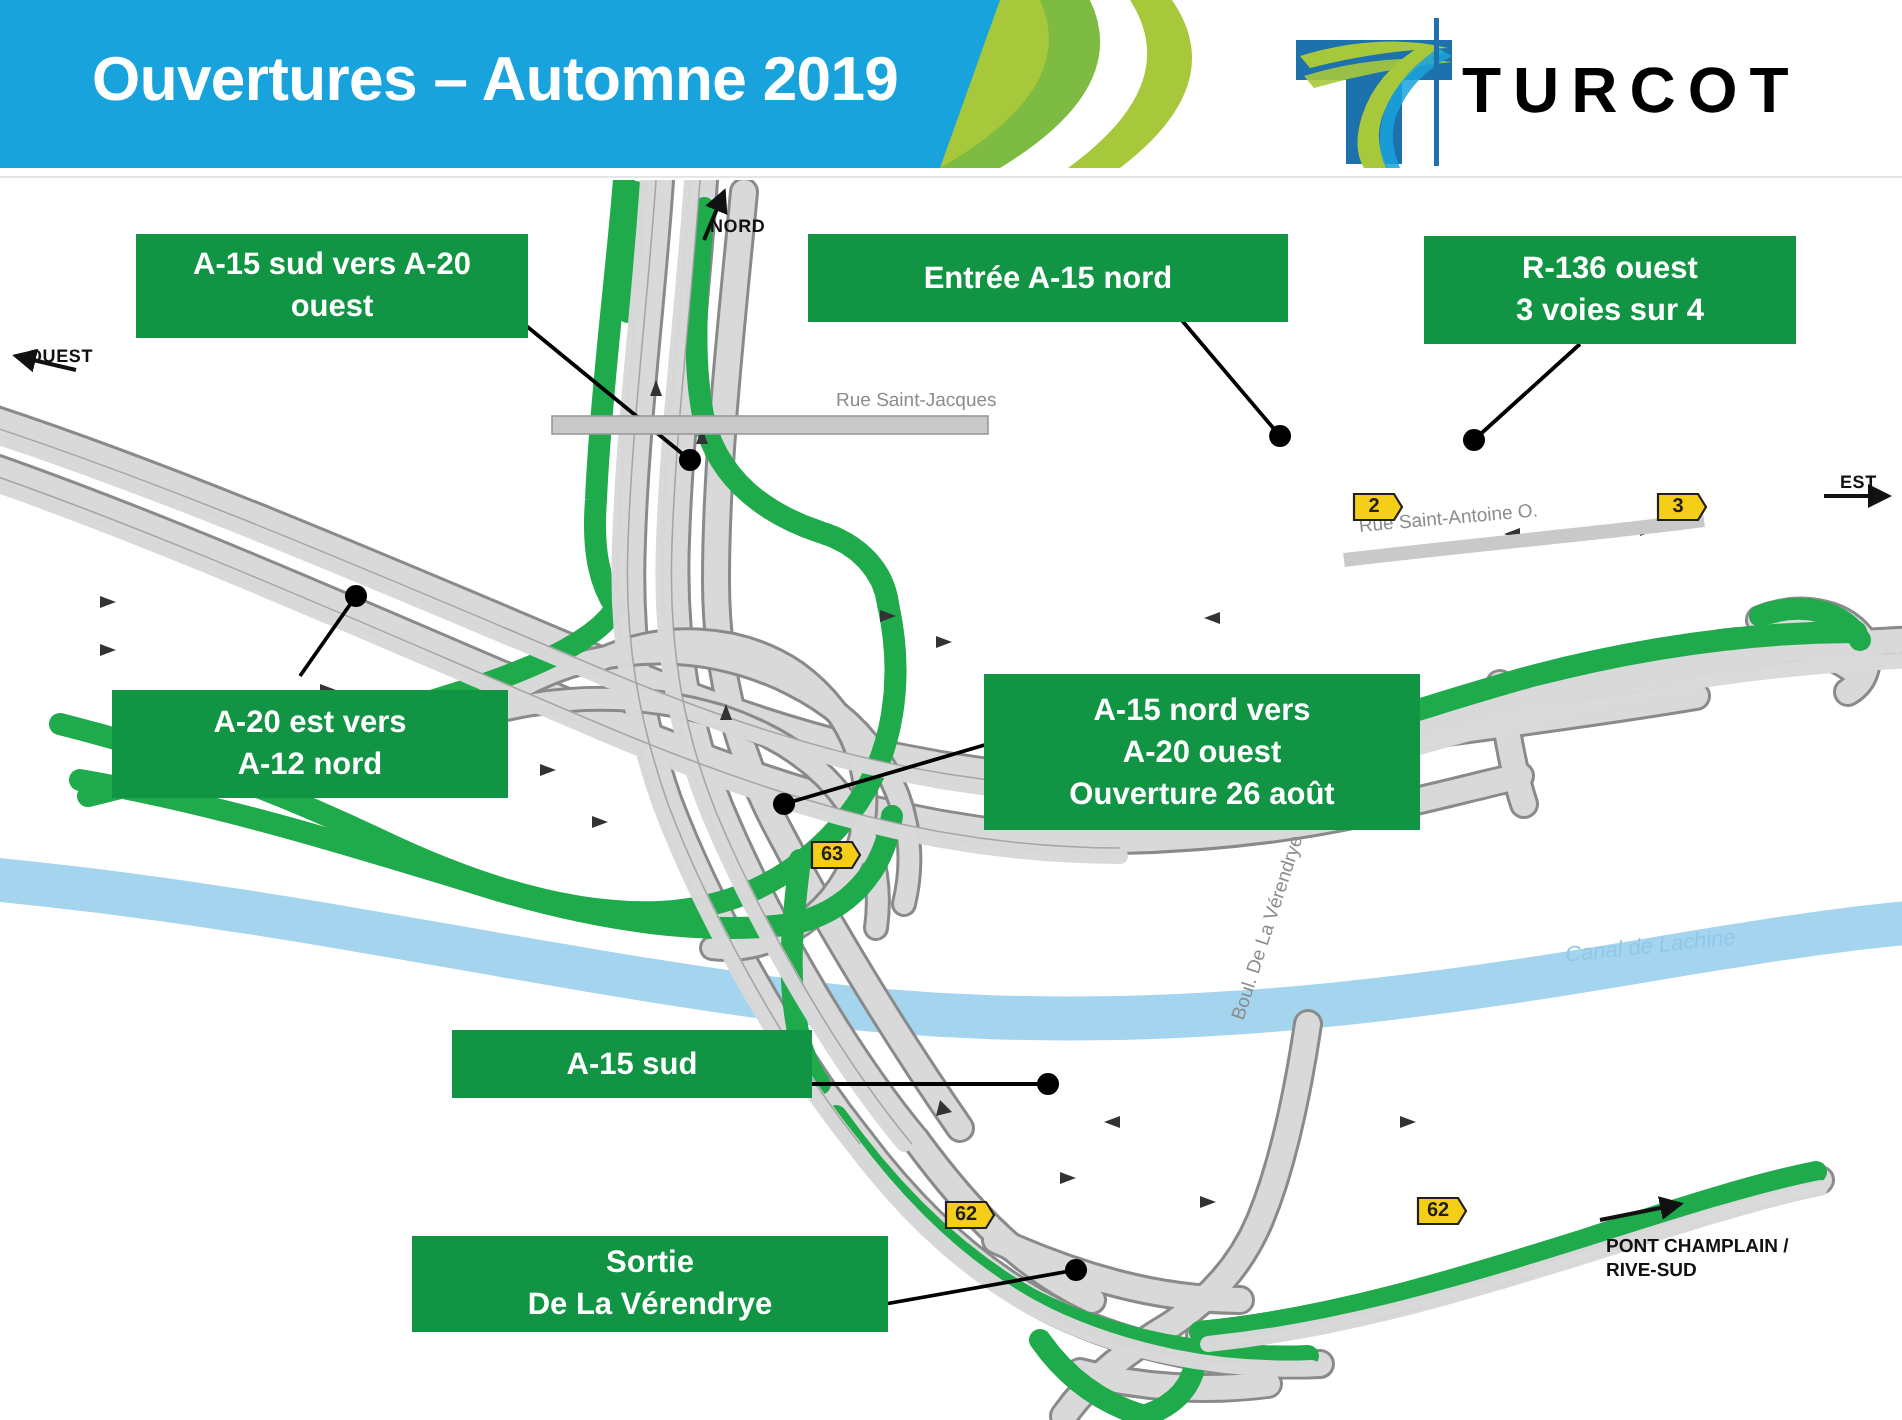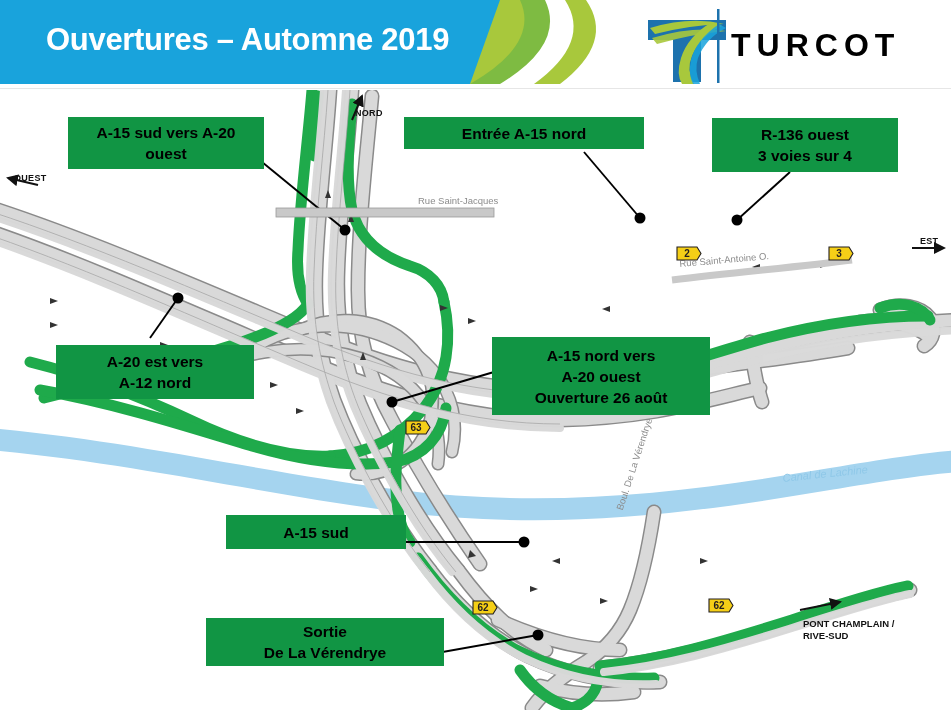--- a/index.html
+++ b/index.html
@@ -57,21 +57,21 @@
     width: 951px;
     height: 620px;
     background: #ffffff;
   }
   #map-svg { position: absolute; left: 0; top: 0; }
 
   
   .callout {
     position: absolute;
     background: #119544;
-    color: #000000;
+    color: #ffffff;
     font-weight: bold;
     font-size: 15.5px;
     line-height: 21px;
     text-align: center;
     display: flex;
     align-items: center;
     justify-content: center;
     box-sizing: border-box;
     padding: 6px 10px;
     font-family: "Liberation Sans", sans-serif;
@@ -353,21 +353,21 @@
     </g>
   </svg>
 
   <div class="callout" style="left:68px; top:27px; width:196px; height:52px;">
     <span>
       <span>A-15 sud vers A-20</span><br>
       <span>ouest</span>
     </span>
   </div>
 
-  <div class="callout" style="left:404px; top:27px; width:240px; height:32px;">
+  <div class="callout" style="left:404px; top:27px; width:240px; height:44px;">
     <span>Entrée A-15 nord</span>
   </div>
 
   <div class="callout" style="left:712px; top:28px; width:186px; height:54px;">
     <span>
       <span>R-136 ouest</span><br>
       <span>3 voies sur 4</span>
     </span>
   </div>
 

